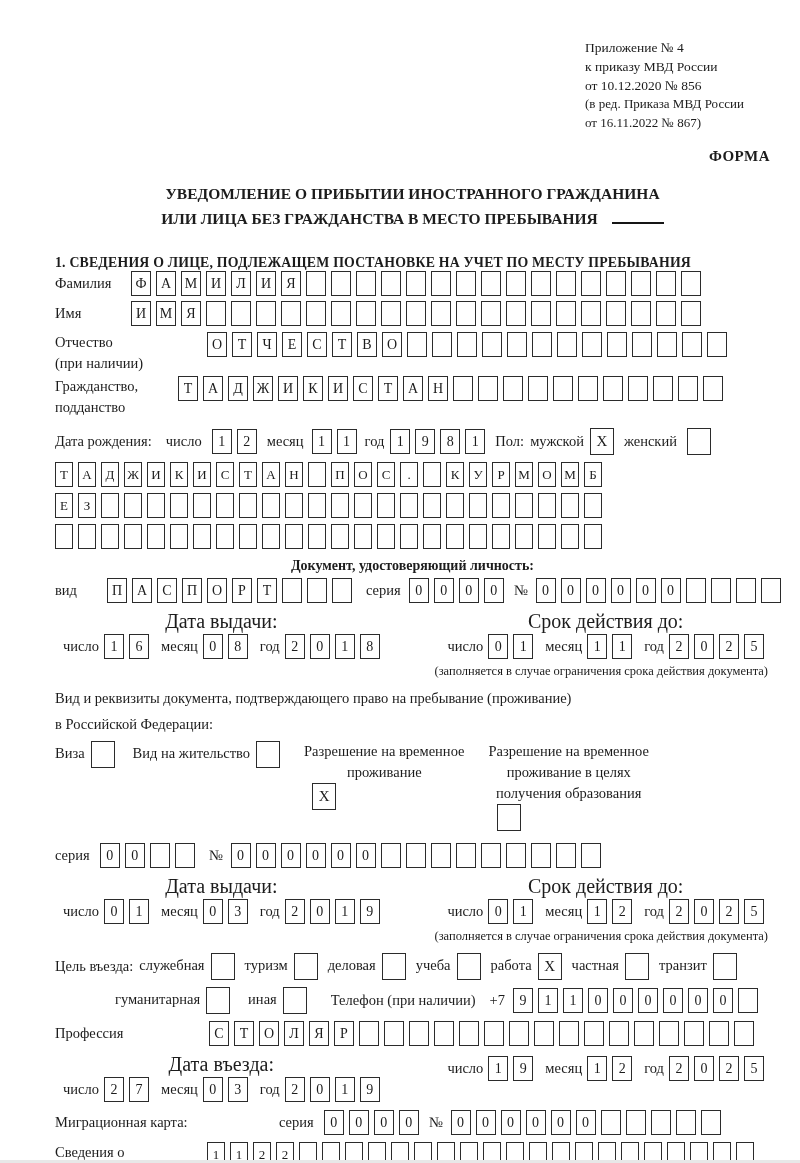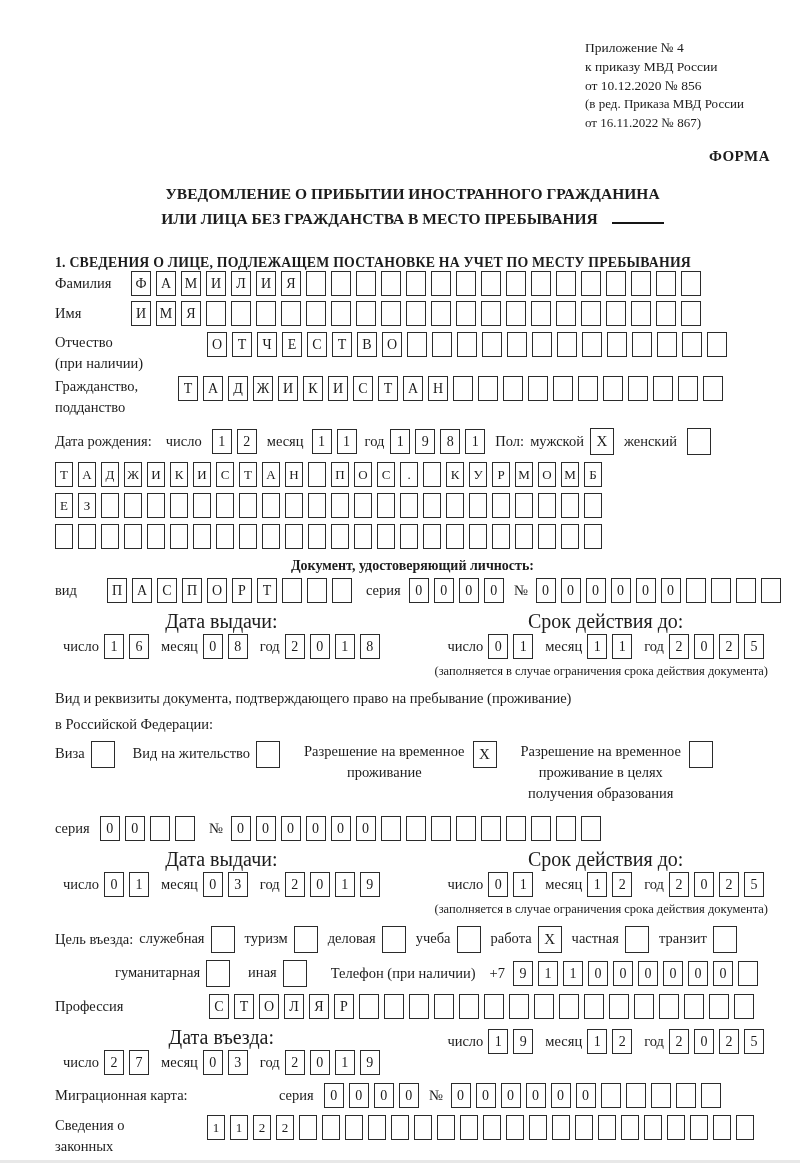--- a/index.html
+++ b/index.html
@@ -22,21 +22,21 @@
   .row{ display:flex; align-items:flex-start; }
   .lbl{ font-size:14.5px; line-height:25px; white-space:nowrap; }
   .lbl-block div{ font-size:14.5px; line-height:21px; white-space:nowrap; }
   .w76{ width:76px; flex:0 0 auto; }
   .w52{ width:52px; flex:0 0 auto; }
   .w123{ width:123px; flex:0 0 auto; }
   .w133{ width:133px; flex:0 0 auto; }
   .w152{ width:152px; flex:0 0 auto; }
   .w200{ width:200px; flex:0 0 auto; }
   .sp10{ margin-left:10px; } .sp14{ margin-left:14px; } .sp6{ margin-left:6px; }
-  .sp18{ margin-left:18px; } .sp24{ margin-left:24px; } .sp8{ margin-left:8px; }
+  .sp18{ margin-left:18px; } .sp24{ margin-left:24px;flex-direction:column; } .sp8{ margin-left:8px; }
   
   .appendix{ width:185px; margin-left:auto; }
   .appendix .line{ font-size:13.5px; line-height:19px; }
   .appendix .rev{ font-size:13px; line-height:18.5px; }
   .appendix .rev:first-of-type{ margin-top:6px; }
   .forma{ text-align:right; font-weight:bold; font-size:15px; margin-top:16px; letter-spacing:.5px; }
   .title{ text-align:center; font-weight:bold; font-size:15.5px; line-height:25px; margin-top:16px; }
   .title-blank{ display:inline-block; width:52px; height:.85em; border-bottom:2.2px solid #151515; margin-left:14px; }
   .sec-heading{ text-align:left; font-weight:bold; font-size:13.8px; margin-top:24px; letter-spacing:.2px; }
   

